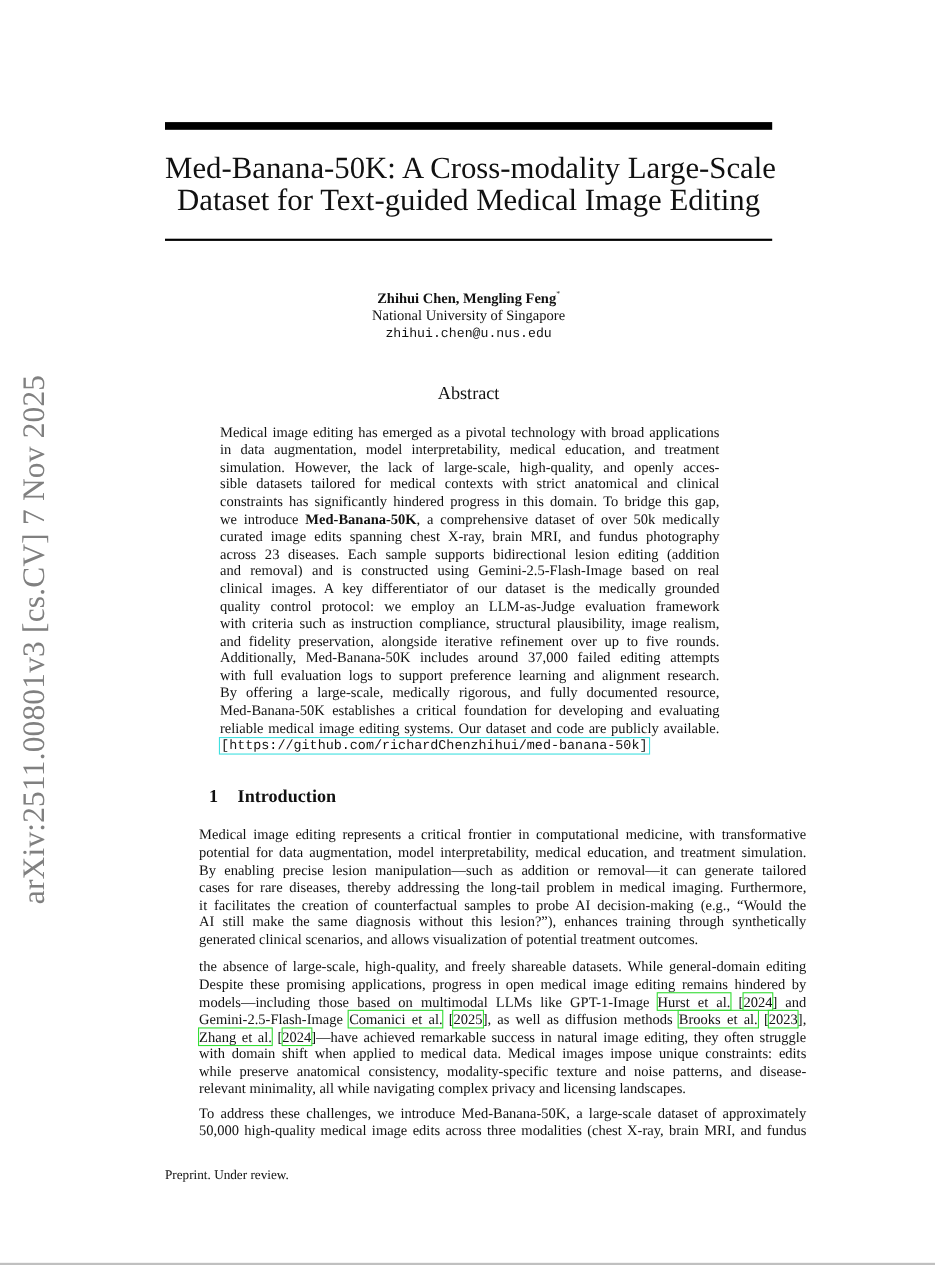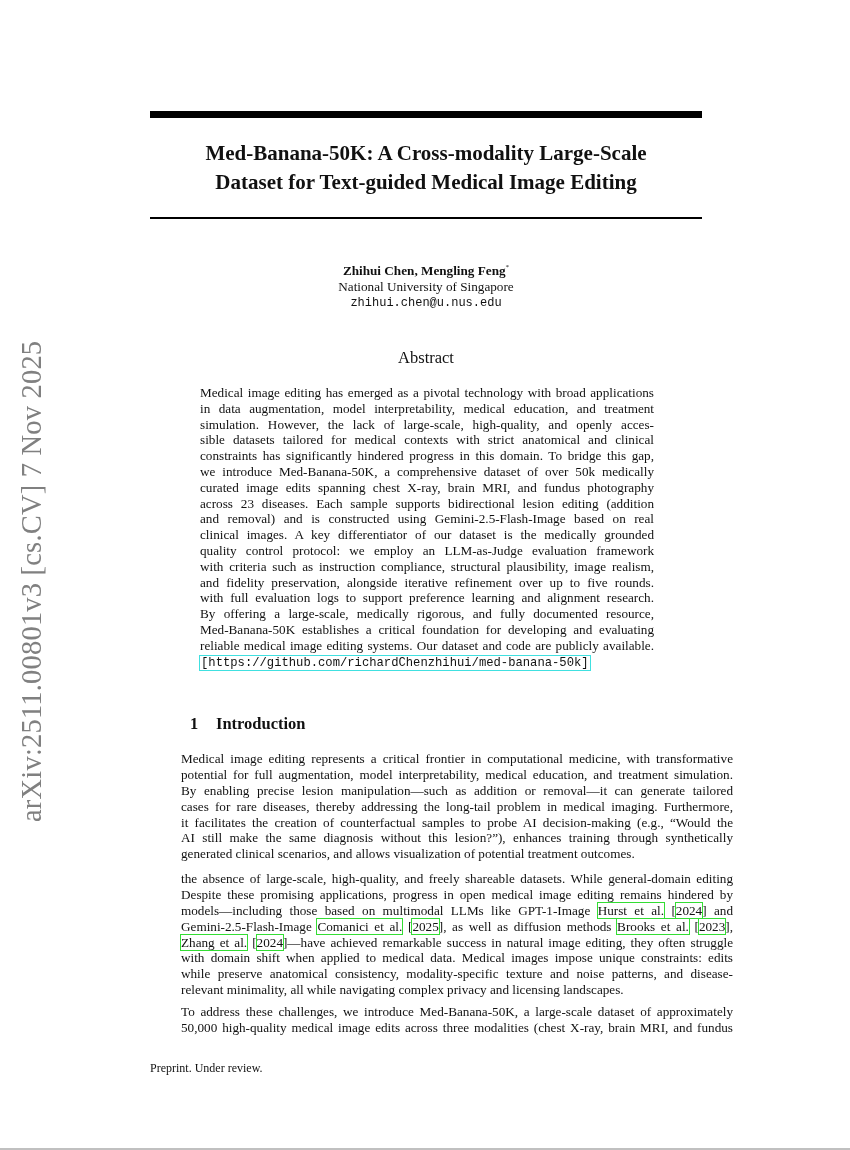--- a/index.html
+++ b/index.html
@@ -3,21 +3,21 @@
 <meta charset="utf-8">
 <style>
   html, body { margin: 0; padding: 0; }
   body {
     width: 850px; height: 1150px; background: #ffffff; position: relative; overflow: hidden;
     font-family: "Liberation Serif", "DejaVu Serif", serif; color: #111;
   }
   .abs { position: absolute; }
   .rule-thick { left: 150px; width: 552px; top: 111px; height: 7px; background: #000; }
   .rule-thin { left: 150px; width: 552px; top: 217px; height: 2px; background: #000; }
-  .title { left: 150px; width: 552px; text-align: center; font-weight: bold; font-size: 21px; line-height: 29px; top: 139px; }
+  .title { left: 150px; width: 552px; text-align: center; font-weight: normal; font-size: 28px; line-height: 29px; top: 139px; }
   .title div { white-space: nowrap; }
   .authors { left: 150px; width: 552px; text-align: center; top: 259px; font-size: 13.2px; line-height: 16px; }
   .authors .names { font-weight: bold; }
   .authors sup { font-size: 7px; vertical-align: 6px; font-weight: normal; }
   .authors .email { font-family: "Liberation Mono", "DejaVu Sans Mono", monospace; font-size: 12px; }
   .abstract-heading { left: 150px; width: 552px; text-align: center; top: 348px; font-size: 16.5px; font-weight: normal; }
   .abstract { left: 200px; width: 454px; top: 385px; font-size: 13.2px; }
   .line {
     display: block; height: 15.8px; line-height: 15.8px; white-space: nowrap;
     text-align: justify; text-align-last: justify;
@@ -32,21 +32,21 @@
   .p1 { top: 751px; }
   .p2 { top: 871px; }
   .p3 { top: 1004px; }
   .cite { outline: 1.3px solid #33dd33; outline-offset: 0px; }
   .footer { left: 150px; top: 1061px; font-size: 12px; }
   .arxiv-stamp {
     left: 17px; top: 822px; transform-origin: 0 0; transform: rotate(-90deg);
     font-size: 28.5px; color: #808080; white-space: nowrap; letter-spacing: 0.2px; line-height: 30px;
   }
   .bottom-line { left: 0; top: 1148px; width: 850px; height: 2px; background: #c0c0c0; }
-  b { font-weight: normal; }
+  b { font-weight: bold; }
 </style>
 </head>
 <body>
 
 <div class="abs arxiv-stamp">arXiv:2511.00801v3  [cs.CV]  7 Nov 2025</div>
 
 <div class="abs rule-thick"></div>
 <div class="abs title">
   <div>Med-Banana-50K: A Cross-modality Large-Scale</div>
   <div>Dataset for Text-guided Medical Image Editing</div>
@@ -67,32 +67,33 @@
   <span class="line">sible datasets tailored for medical contexts with strict anatomical and clinical</span>
   <span class="line">constraints has significantly hindered progress in this domain. To bridge this gap,</span>
   <span class="line"><span>we introduce </span><b>Med-Banana-50K</b><span>, a comprehensive dataset of over 50k medically</span></span>
   <span class="line">curated image edits spanning chest X-ray, brain MRI, and fundus photography</span>
   <span class="line">across 23 diseases.  Each sample supports bidirectional lesion editing (addition</span>
   <span class="line">and removal) and is constructed using Gemini-2.5-Flash-Image based on real</span>
   <span class="line">clinical images.  A key differentiator of our dataset is the medically grounded</span>
   <span class="line">quality control protocol:  we employ an LLM-as-Judge evaluation framework</span>
   <span class="line">with criteria such as instruction compliance, structural plausibility, image realism,</span>
   <span class="line">and fidelity preservation, alongside iterative refinement over up to five rounds.</span>
+  <span class="line">Additionally, Med-Banana-50K includes around 37,000 failed editing attempts</span>
   <span class="line">with full evaluation logs to support preference learning and alignment research.</span>
   <span class="line">By offering a large-scale, medically rigorous, and fully documented resource,</span>
   <span class="line">Med-Banana-50K establishes a critical foundation for developing and evaluating</span>
   <span class="line">reliable medical image editing systems. Our dataset and code are publicly available.</span>
   <span class="line last"><span class="mono urlbox">[https://github.com/richardChenzhihui/med-banana-50k]</span></span>
 </div>
 
 <div class="abs section-heading"><span class="num">1</span><span>Introduction</span></div>
 
 <div class="abs body-text p1">
   <span class="line">Medical image editing represents a critical frontier in computational medicine, with transformative</span>
-  <span class="line">potential for full augmentation, model interpretability, medical education, and treatment simulation.</span>
+  <span class="line">potential for data augmentation, model interpretability, medical education, and treatment simulation.</span>
   <span class="line">By enabling precise lesion manipulation—such as addition or removal—it can generate tailored</span>
   <span class="line">cases for rare diseases, thereby addressing the long-tail problem in medical imaging. Furthermore,</span>
   <span class="line">it facilitates the creation of counterfactual samples to probe AI decision-making (e.g., “Would the</span>
   <span class="line">AI still make the same diagnosis without this lesion?”), enhances training through synthetically</span>
   <span class="line last">generated clinical scenarios, and allows visualization of potential treatment outcomes.</span>
 </div>
 
 <div class="abs body-text p2">
   <span class="line">the absence of large-scale, high-quality, and freely shareable datasets. While general-domain editing</span>
   <span class="line">Despite these promising applications, progress in open medical image editing remains hindered by</span>

